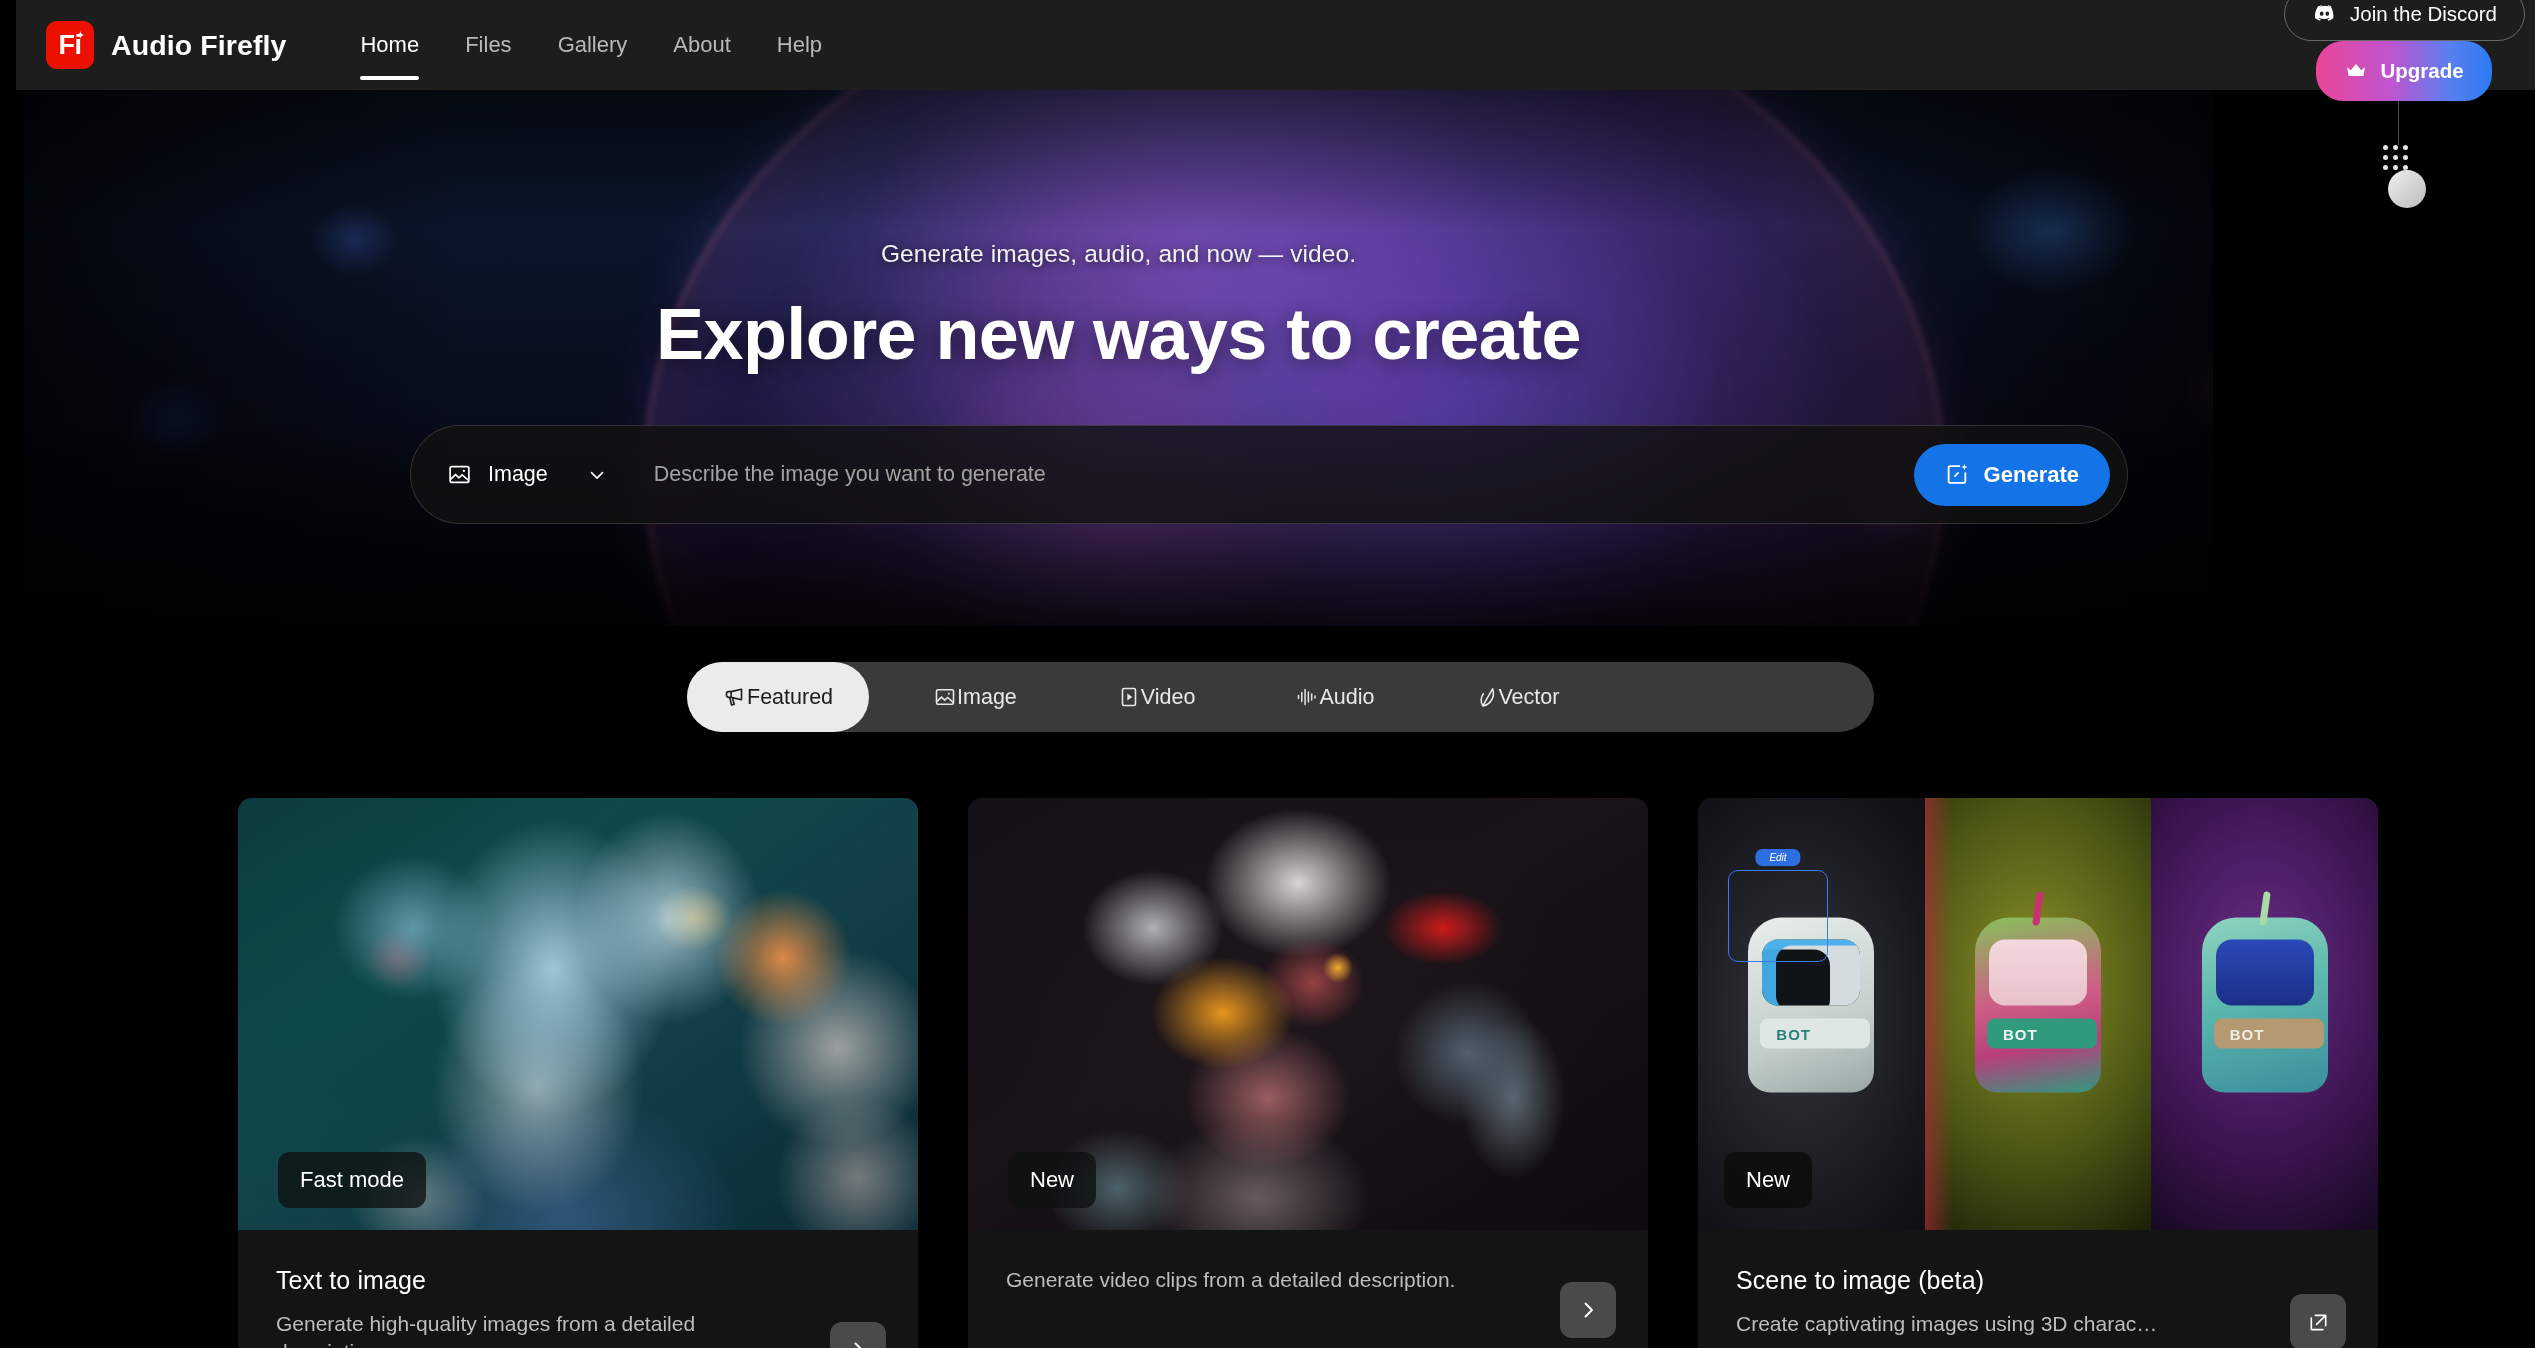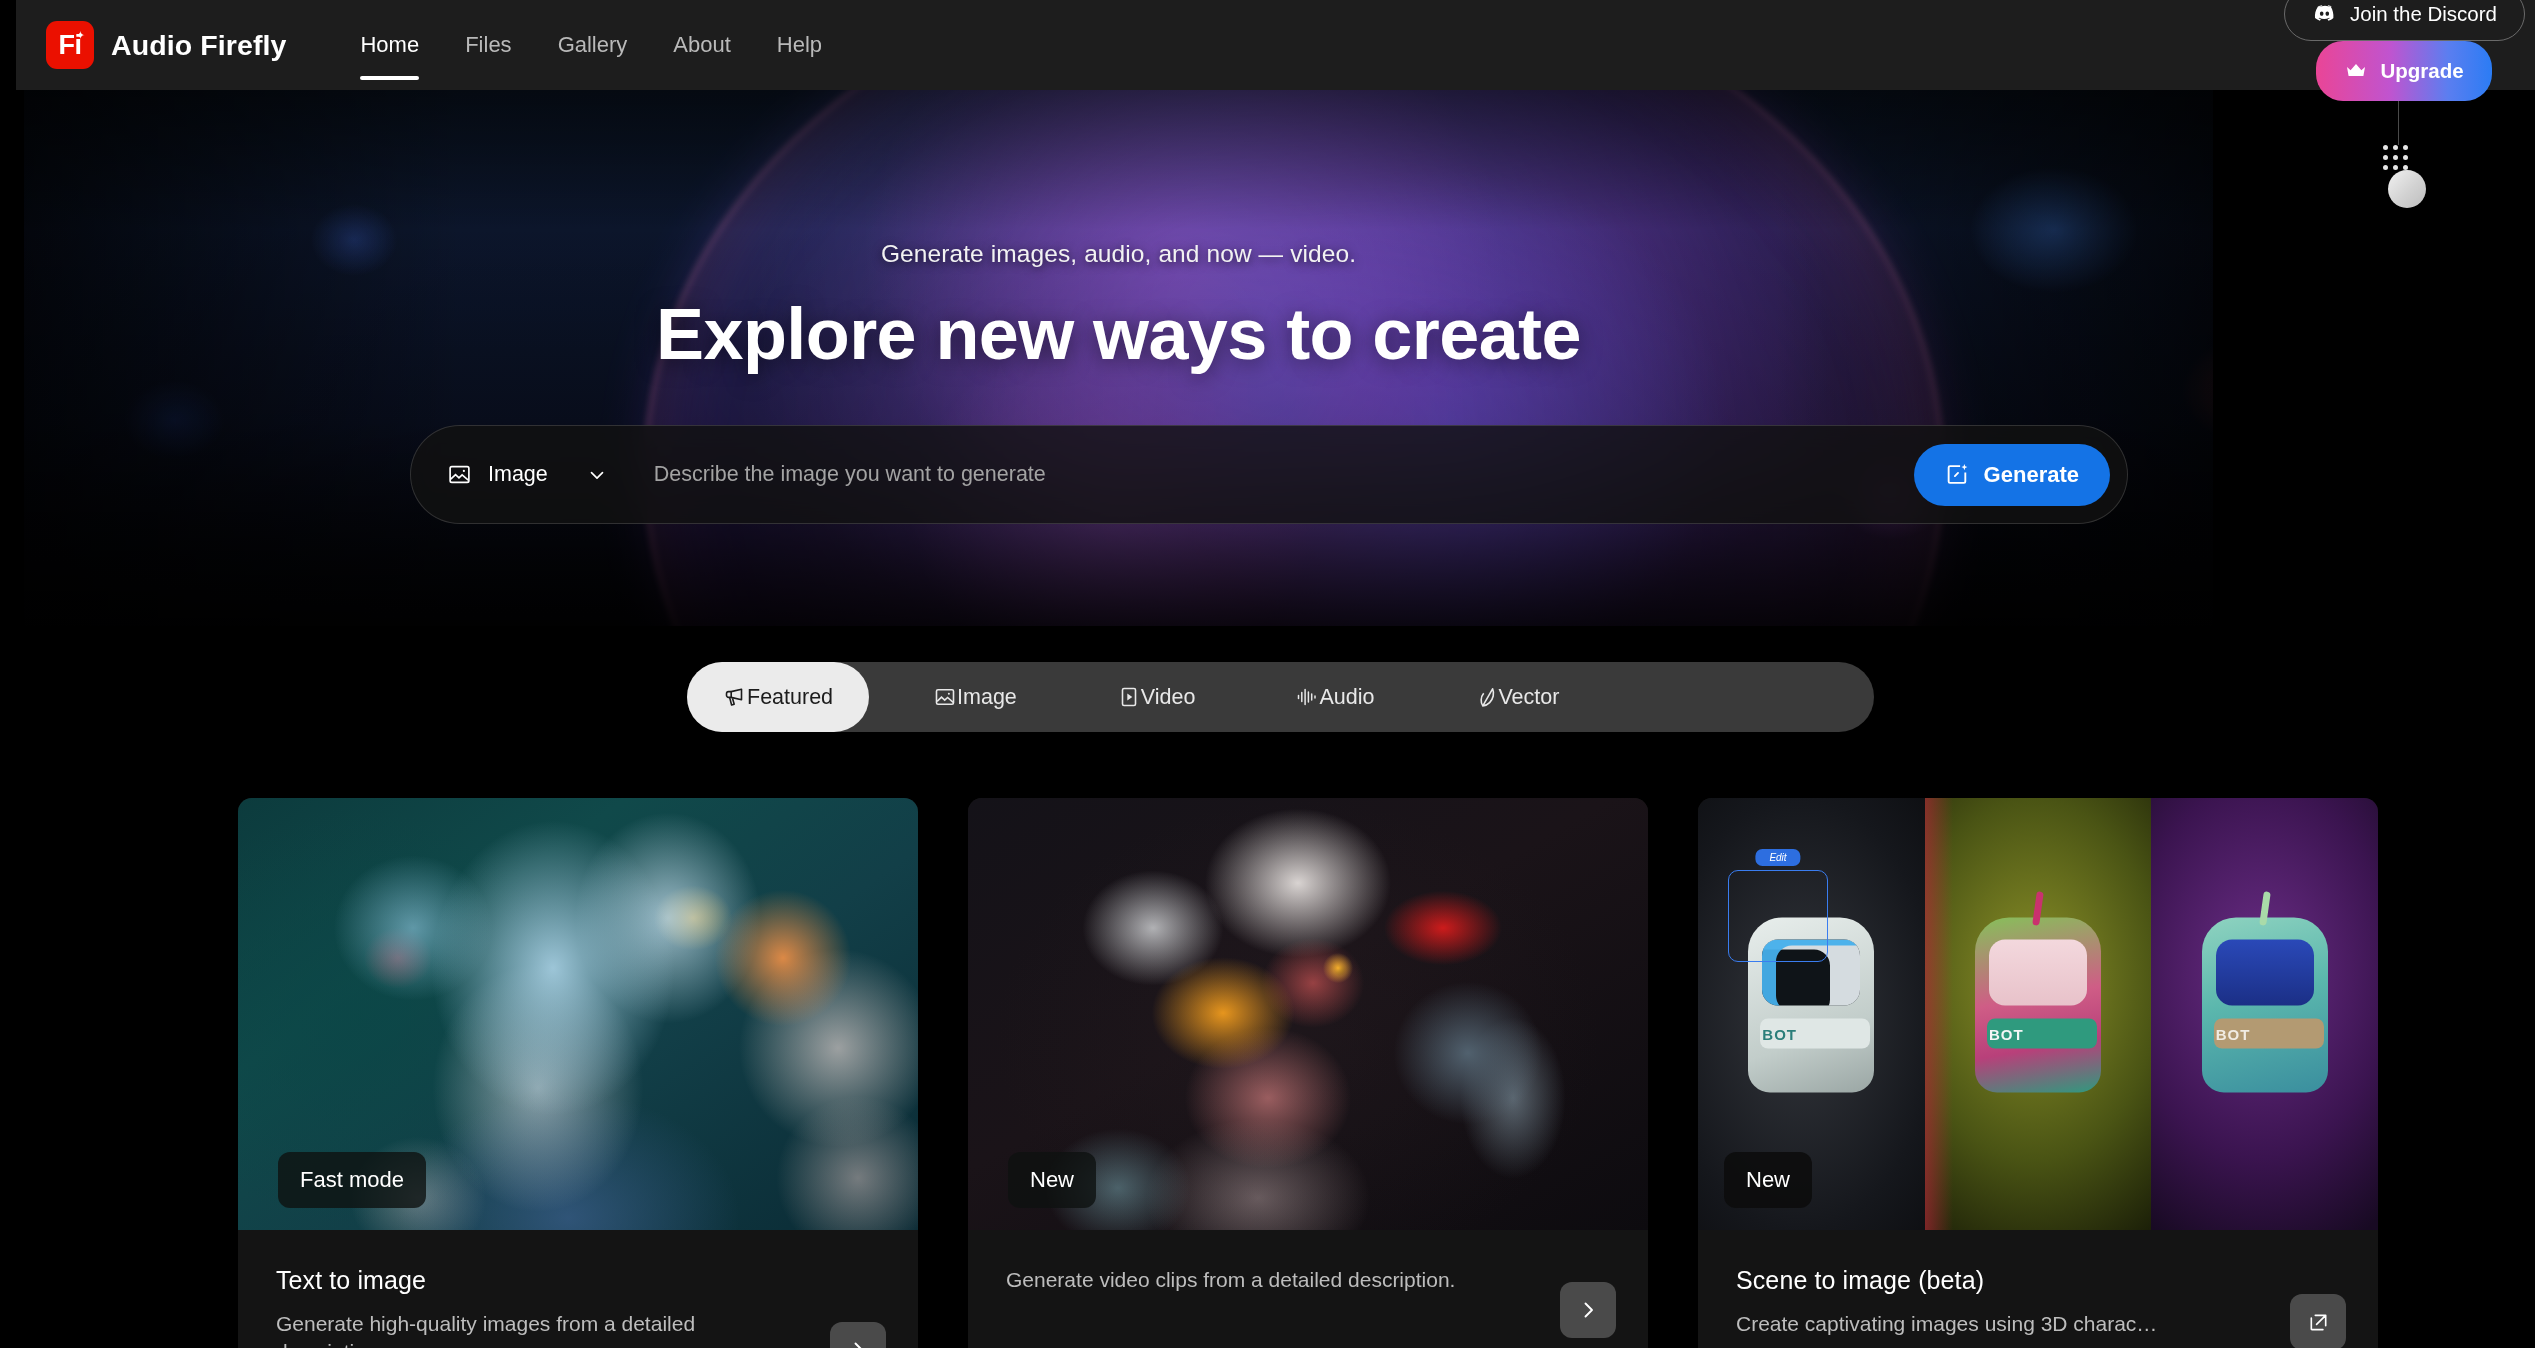--- a/index.html
+++ b/index.html
@@ -429,21 +429,21 @@
   }
   .f1 { background: #0f1418; box-shadow: inset 14px 6px 0 0 rgba(70,175,235,0.95), inset -30px 10px 0 0 rgba(235,242,246,0.9); }
   .f2 { background: linear-gradient(180deg,#f3d8dd,#e8c2ca); }
   .f3 { background: linear-gradient(180deg,#2a49b8,#1b2f86); }
   .bot-plate {
     position: absolute;
     left: 12px; right: 4px; bottom: 44px;
     height: 30px;
     border-radius: 8px;
     display: flex; align-items: center;
-    padding-left: 2px;
+    padding-left: 16px;
     font-size: 15px; font-weight: bold; letter-spacing: 1px;
   }
   .p1 { background: #dfe7e5; color: #2b7e7a; }
   .p2 { background: #2f9a7e; color: #f3f6f5; }
   .p3 { background: #b39a72; color: #f1ece3; }
   .bot-antenna {
     position: absolute; left: 50%; top: -26px;
     width: 7px; height: 34px; border-radius: 4px;
     transform: translateX(-50%) rotate(8deg);
   }

